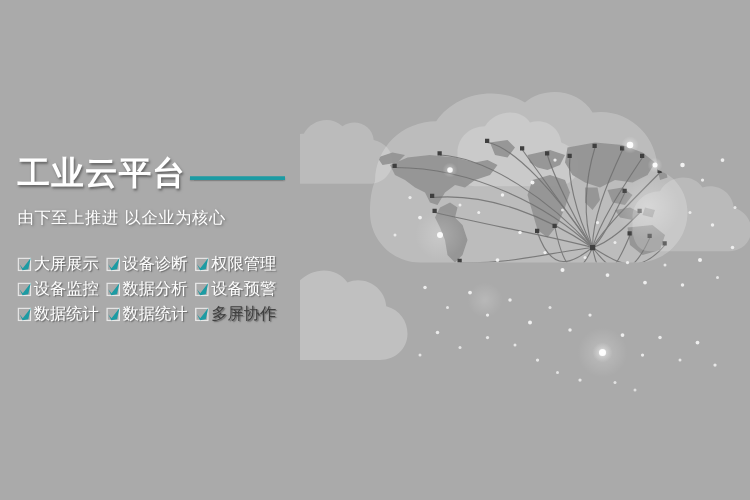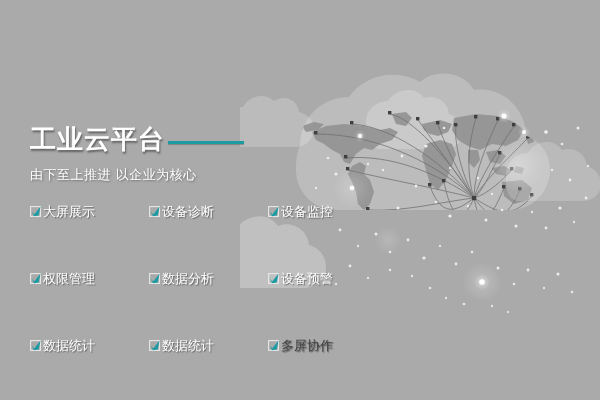--- a/index.html
+++ b/index.html
@@ -28,21 +28,21 @@
     left: 240px;
     top: 70px;
     width: 360px;
     height: 250px;
   }
   #artwork svg { display: block; }
 
   
   #text-block {
     position: absolute;
-    left: 30px;
+    left: 14px;
     top: 124px;
     width: 230px;
   }
 
   #title-row {
     display: flex;
     align-items: center;
     height: 30px;
   }
   #main-title {
@@ -74,21 +74,20 @@
     white-space: nowrap;
   }
 
   #feature-grid {
     margin-top: 16px;
     display: grid;
     grid-template-columns: repeat(3, 71px);
     grid-auto-rows: 19px;
     column-gap: 0px;
     row-gap: 1px;
-    gap: 48px;
   }
   .feature-item {
     display: flex;
     align-items: center;
     height: 19px;
   }
   .check-icon {
     flex: 0 0 auto;
     width: 11px;
     height: 11px;
@@ -346,30 +345,30 @@
           </span>
           <span class="feature-label" style="color: rgb(255, 255, 255);">设备诊断</span>
         </div>
         <div class="feature-item">
           <span class="check-icon">
             <svg width="11" height="11" viewBox="0 0 11 11" xmlns="http://www.w3.org/2000/svg">
               <rect x="0.6" y="0.6" width="9.8" height="9.8" fill="none" stroke="#e8e8e8" stroke-width="1.1"></rect>
               <path d="M1.6 5.4 L4.2 8.6 L10.6 0.4 L8.6 9.4 L4.0 10.2 Z" fill="#1c9ba3"></path>
             </svg>
           </span>
+          <span class="feature-label" style="color: rgb(255, 255, 255);">权限管理</span>
+        </div>
+        <div class="feature-item">
+          <span class="check-icon">
+            <svg width="11" height="11" viewBox="0 0 11 11" xmlns="http://www.w3.org/2000/svg">
+              <rect x="0.6" y="0.6" width="9.8" height="9.8" fill="none" stroke="#e8e8e8" stroke-width="1.1"></rect>
+              <path d="M1.6 5.4 L4.2 8.6 L10.6 0.4 L8.6 9.4 L4.0 10.2 Z" fill="#1c9ba3"></path>
+            </svg>
+          </span>
           <span class="feature-label" style="color: rgb(255, 255, 255);">设备监控</span>
-        </div>
-        <div class="feature-item">
-          <span class="check-icon">
-            <svg width="11" height="11" viewBox="0 0 11 11" xmlns="http://www.w3.org/2000/svg">
-              <rect x="0.6" y="0.6" width="9.8" height="9.8" fill="none" stroke="#e8e8e8" stroke-width="1.1"></rect>
-              <path d="M1.6 5.4 L4.2 8.6 L10.6 0.4 L8.6 9.4 L4.0 10.2 Z" fill="#1c9ba3"></path>
-            </svg>
-          </span>
-          <span class="feature-label" style="color: rgb(255, 255, 255);">权限管理</span>
         </div>
         <div class="feature-item">
           <span class="check-icon">
             <svg width="11" height="11" viewBox="0 0 11 11" xmlns="http://www.w3.org/2000/svg">
               <rect x="0.6" y="0.6" width="9.8" height="9.8" fill="none" stroke="#e8e8e8" stroke-width="1.1"></rect>
               <path d="M1.6 5.4 L4.2 8.6 L10.6 0.4 L8.6 9.4 L4.0 10.2 Z" fill="#1c9ba3"></path>
             </svg>
           </span>
           <span class="feature-label" style="color: rgb(255, 255, 255);">数据分析</span>
         </div>

